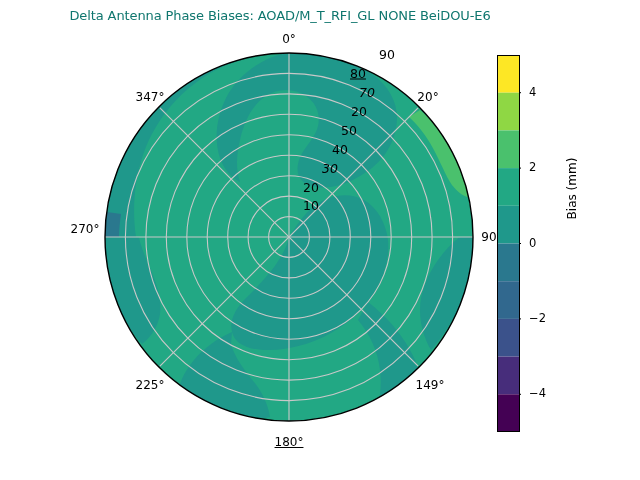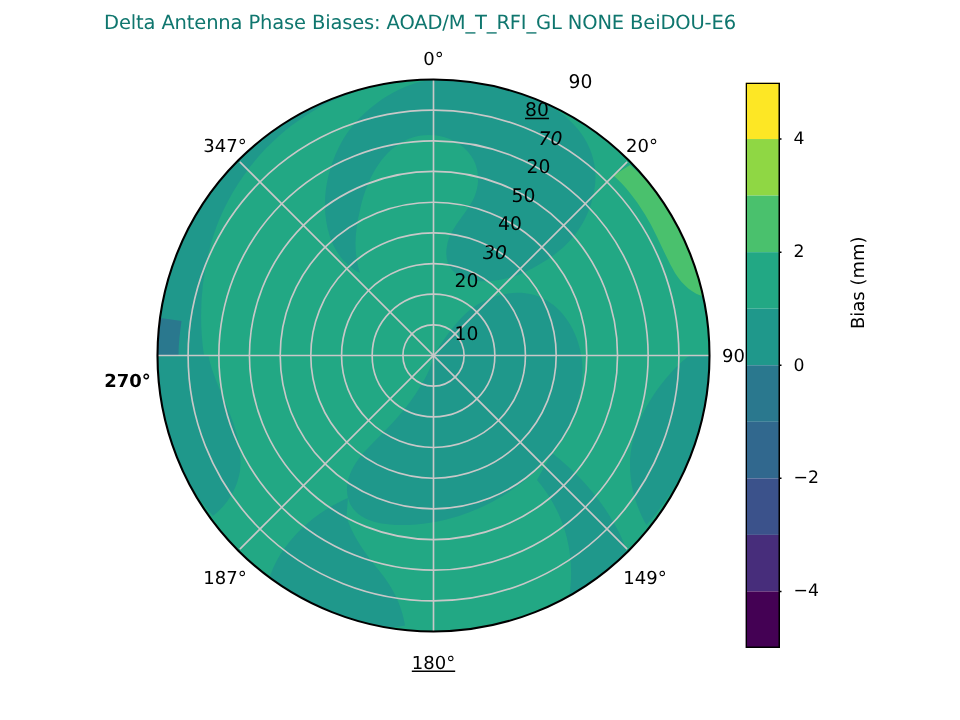--- a/index.html
+++ b/index.html
@@ -208,25 +208,25 @@
       </g>
 
       <circle cx="289" cy="237" r="184" fill="none" stroke="#000000" stroke-width="1.4"></circle>
     </svg>
 
     <div class="axis-label" style="left:289px; top:39px;">0°</div>
     <div class="axis-label" style="left:428px; top:97px;">20°</div>
     <div class="axis-label" style="left:489px; top:237px;">90</div>
     <div class="axis-label" style="left:430px; top:385px;">149°</div>
     <div class="axis-label" style="left:289px; top:442px;text-decoration:underline;">180°</div>
-    <div class="axis-label" style="left:150px; top:385px;">187°</div>
-    <div class="axis-label" style="left:85px;  top:254px;font-weight:bold;">270°</div>
+    <div class="axis-label" style="left:150px; top:385px;">225°</div>
+    <div class="axis-label" style="left:85px;  top:229px;">270°</div>
     <div class="axis-label" style="left:150px; top:97px;">347°</div>
 
-    <div class="r-label" style="left:311px; top:222px;">10</div>
+    <div class="r-label" style="left:311px; top:205px;">10</div>
     <div class="r-label" style="left:311px; top:187px;">20</div>
     <div class="r-label" style="left:330px; top:168px;font-style:italic;">30</div>
     <div class="r-label" style="left:340px; top:149px;">40</div>
     <div class="r-label" style="left:349px; top:130px;">50</div>
     <div class="r-label" style="left:359px; top:111px;">20</div>
     <div class="r-label" style="left:367px; top:92px;font-style:italic;">70</div>
     <div class="r-label" style="left:358px; top:73px;text-decoration:underline;">80</div>
     <div class="r-label" style="left:387px; top:54px;">90</div>
 
   </div>

